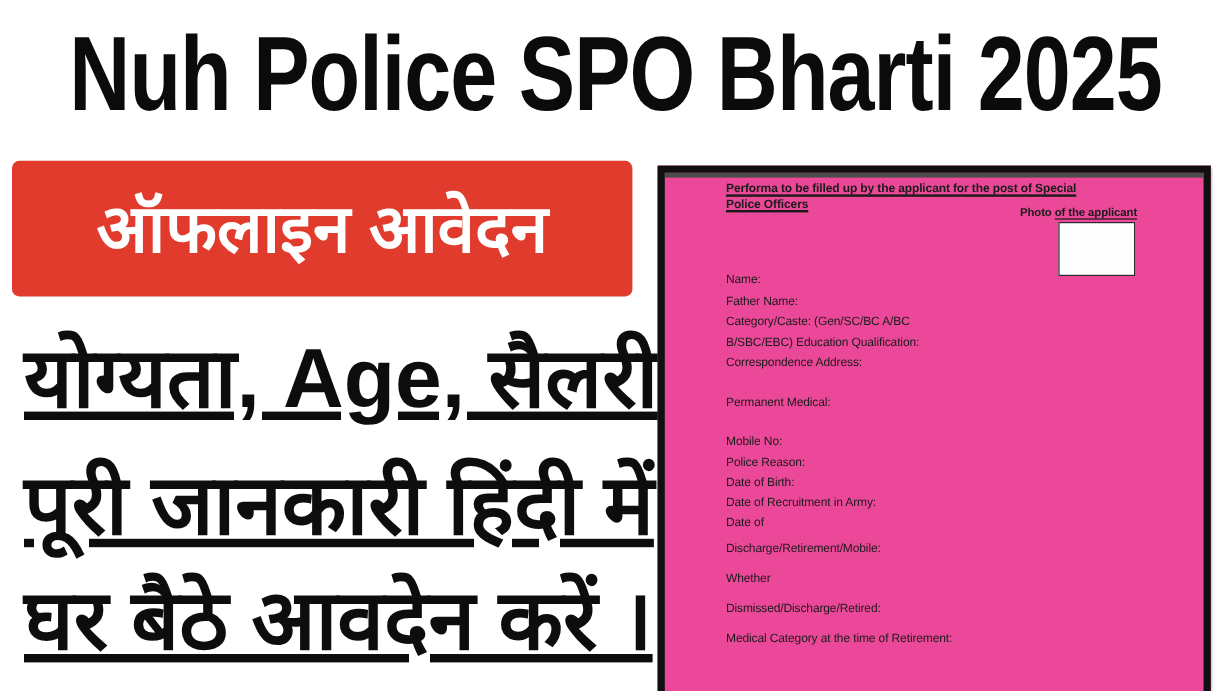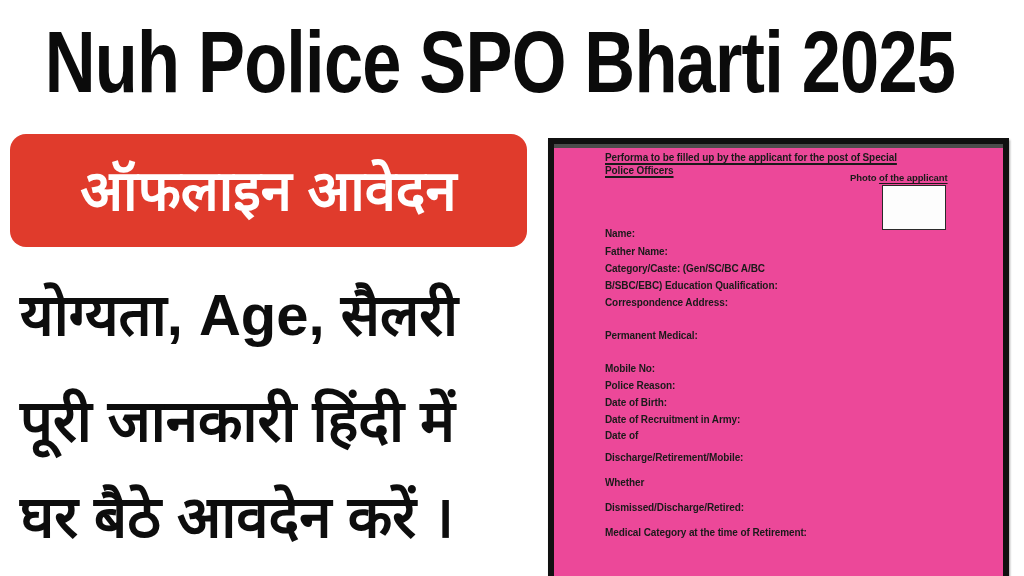--- a/index.html
+++ b/index.html
@@ -2,43 +2,44 @@
 <html><head>
 <meta charset="utf-8">
 <style>
   html,body{margin:0;padding:0;background:#fff;}
   .page{
     position:relative;width:1024px;height:576px;background:#ffffff;
     overflow:hidden;font-family:"Liberation Sans",sans-serif;
   }
   
   .title-wrap{
-    position:absolute;top:18px;left:0;width:1000px;height:92px;
+    position:absolute;top:18px;left:13px;width:1000px;height:92px;
     display:flex;justify-content:center;align-items:flex-start;
   }
   .title{
     font-size:88px;font-weight:bold;color:#0b0b0b;line-height:1.0;
     white-space:nowrap;letter-spacing:-1px;
     transform:scaleX(0.80);transform-origin:center top;
   }
   
   .badge{
     position:absolute;left:10px;top:134px;width:517px;height:113px;
-    background:#e03b2c;border-radius:16px;
+    background:#e03b2c;border-radius:6px;
     display:flex;align-items:center;justify-content:center;
   }
   .badge-text{
     color:#ffffff;font-weight:bold;font-size:56px;line-height:1;
     white-space:nowrap;
   }
   
   .sub{
     position:absolute;left:20px;width:530px;height:92px;
-    color:#0d0d0d;font-weight:bold;font-size:58px;line-height:92px;
+    color:#0d0d0d;font-weight:bold;font-size:70px;line-height:92px;
     white-space:nowrap;
+    text-decoration:underline;
   }
   .sub1{top:269px;}
   .sub2{top:375px;}
   .sub3{top:471px;}
   
   .form{
     position:absolute;left:548px;top:138px;width:461px;height:476px;
     box-sizing:border-box;border:6px solid #101010;background:#ec4899;
     box-shadow:1px 2px 2px rgba(0,0,0,0.35);
   }
@@ -57,21 +58,21 @@
     white-space:nowrap;letter-spacing:-0.1px;text-align:right;
   }
   .photo-label .ul{
     text-decoration:underline;text-decoration-thickness:1.3px;text-underline-offset:2px;
   }
   .photo-box{
     position:absolute;left:328px;top:41px;width:62px;height:43px;
     border:1.5px solid #2a2a2a;background:#fdfdfd;
   }
   .fld{
-    position:absolute;left:51px;font-size:10px;font-weight:bold;
+    position:absolute;left:51px;font-size:10px;font-weight:normal;
     white-space:nowrap;letter-spacing:-0.1px;color:#1a1a1a;text-align:center;
   }
 </style>
 </head>
 <body>
 
 <div class="page">
 
   <div class="title-wrap">
     <div class="title">Nuh Police SPO Bharti 2025</div>

